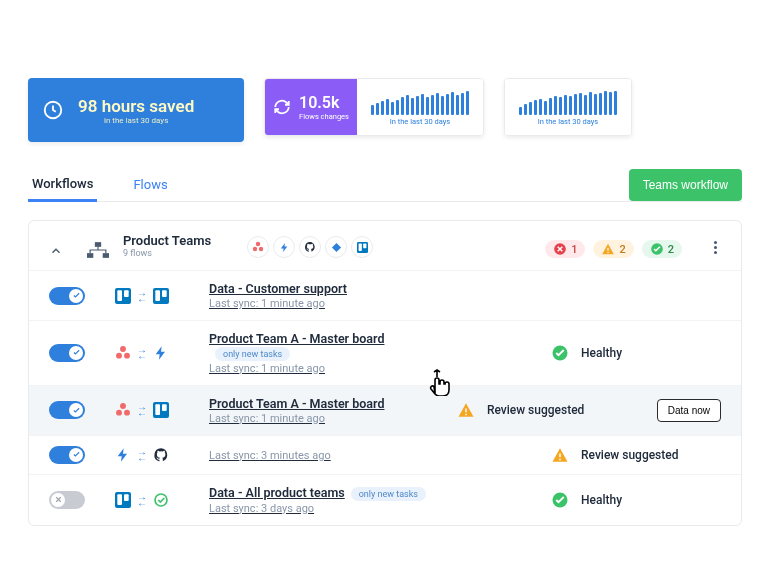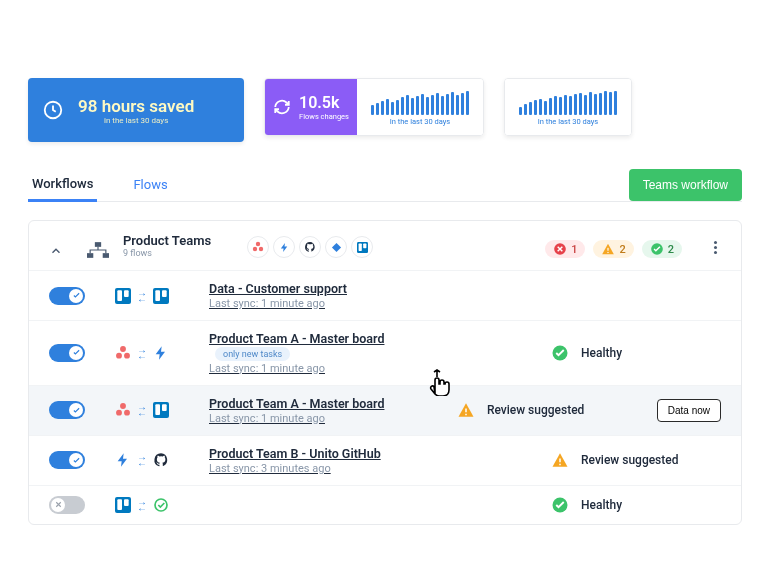--- a/index.html
+++ b/index.html
@@ -344,21 +344,20 @@
     <div class="conn">
       <svg class="mini" viewBox="0 0 24 24" fill="#2f80dd">
           <path d="M13 2L4 14h6l-1 8 9-12h-6z"></path>
         </svg>
       <span class="arrs">→<br>←</span>
       <svg class="mini" viewBox="0 0 24 24" fill="#202b3c">
           <path d="M12 2a10 10 0 0 0-3 19.5c.5 0 .7-.2.7-.5v-2c-2.8.6-3.4-1.3-3.4-1.3-.4-1.2-1.1-1.5-1.1-1.5-.9-.6 0-.6 0-.6 1 0 1.6 1 1.6 1 .9 1.6 2.4 1.1 3 .9 0-.7.3-1.1.6-1.4-2.2-.2-4.6-1.1-4.6-5 0-1.1.4-2 1-2.7-.1-.3-.5-1.3.1-2.7 0 0 .9-.3 2.8 1a9.6 9.6 0 0 1 5 0c1.9-1.3 2.8-1 2.8-1 .6 1.4.2 2.4.1 2.7.6.7 1 1.6 1 2.7 0 3.9-2.4 4.8-4.6 5 .4.3.7.9.7 1.8v2.7c0 .3.2.6.7.5A10 10 0 0 0 12 2z"></path>
         </svg>
     </div>
     <div class="info">
-      <div class="nm">Product Team B - Unito GitHub</div>
       <div class="ls">Last sync: 3 minutes ago</div>
     </div>
     <div class="status">
       <svg width="18" height="18" viewBox="0 0 24 24">
           <path d="M12 3l10 18H2z" fill="#f5a623"></path>
           <rect x="11" y="10" width="2" height="5" fill="#fff"></rect>
           <rect x="11" y="17" width="2" height="2" fill="#fff"></rect>
         </svg>
       <span class="txt">Review suggested</span>
     </div>
@@ -376,20 +375,24 @@
       <svg class="mini" viewBox="0 0 24 24">
           <rect width="24" height="24" rx="3" fill="#0079bf"></rect>
           <rect x="3.5" y="3.5" width="7" height="16" rx="1.5" fill="#fff"></rect>
           <rect x="13.5" y="3.5" width="7" height="10" rx="1.5" fill="#fff"></rect>
         </svg>
       <span class="arrs">→<br>←</span>
       <svg class="mini" viewBox="0 0 24 24" fill="none" stroke="#3cc36a" stroke-width="2.5">
           <circle cx="12" cy="12" r="9"></circle>
           <path d="M8 12l3 3 6-6"></path>
         </svg>
+    </div>
+    <div class="info">
+      <span class="nm">Data - All product teams</span><span class="tag">only new tasks</span>
+      <div class="ls">Last sync: 3 days ago</div>
     </div>
     <div class="status">
       <svg width="18" height="18" viewBox="0 0 24 24">
           <circle cx="12" cy="12" r="10" fill="#3cc36a"></circle>
           <path d="M7 12l3 3 7-7" stroke="#fff" stroke-width="2.5" fill="none"></path>
         </svg>
       <span class="txt">Healthy</span>
     </div>
   </div>
 

